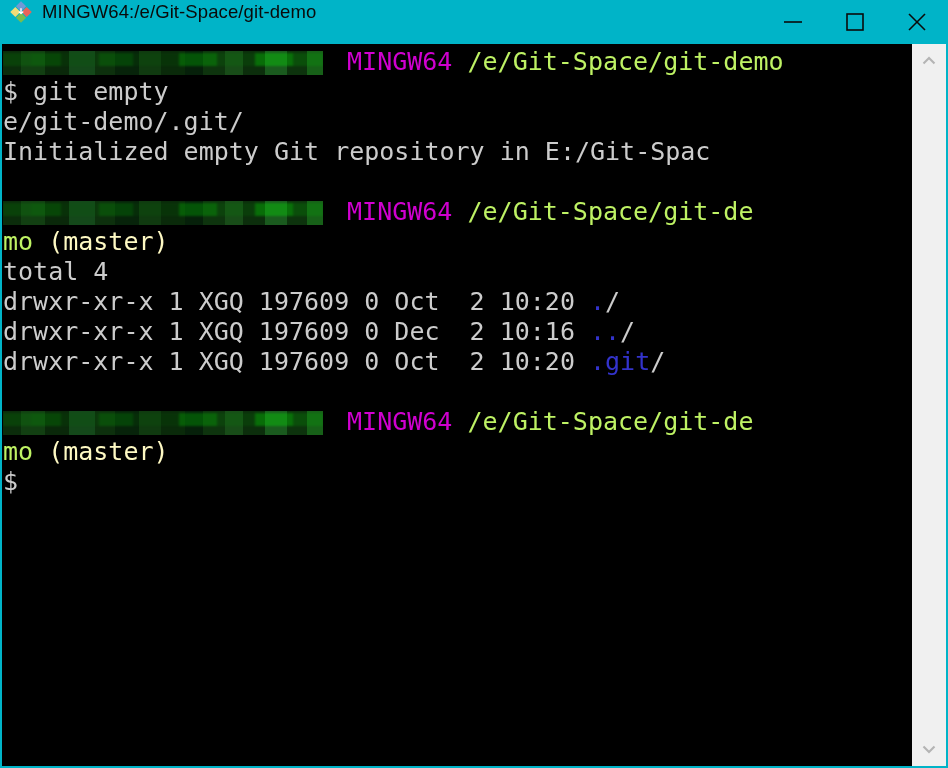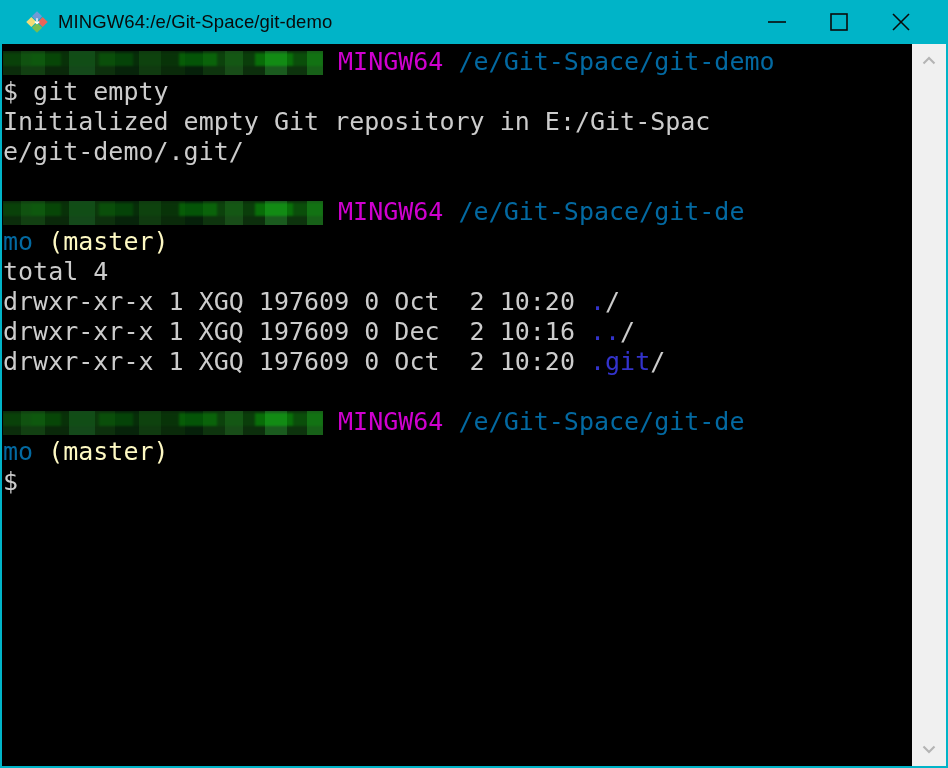--- a/index.html
+++ b/index.html
@@ -24,23 +24,23 @@
     display: flex;
     flex-direction: column;
   }
 
   
   .titlebar {
     height: 44px;
     min-height: 44px;
     background: #00b4c8;
     display: flex;
-    align-items: center;
+    align-items: flex-start;
     box-sizing: border-box;
-    padding: 16px;
+    padding: 0;
     position: relative;
     z-index: 5;
   }
   .title-left {
     display: flex;
     align-items: center;
     padding-left: 9px;
     flex: 1 1 auto;
     min-width: 0;
   }
@@ -107,22 +107,22 @@
     font-family: "DejaVu Sans Mono", monospace;
     font-size: 25px;
     line-height: 30px;
     height: 30px;
     white-space: pre;
     color: #cccccc;
     letter-spacing: 0px;
     padding-left: 1px;
   }
   .c-fg      { color: #cccccc; }
-  .c-magenta { color: #d000d0; }
-  .c-yellow  { color: #0369a1; }
+  .c-magenta { color: #d000d0; margin-left: 9px; }
+  .c-yellow  { color: #bef264; }
   .c-cyan    { color: #fef9c3; }
   .c-blue    { color: #3333cc; }
 
   
   .redact {
     display: inline-block;
     vertical-align: -5px;
     height: 24px;
     width: 320px;
     background:
@@ -239,22 +239,22 @@
 
   <div class="body-area">
 
     <div class="terminal">
       <div class="term-inner">
 
         <div class="line"><span class="redact"></span><span class="redact-tail">&nbsp;</span><span class="c-magenta">MINGW64</span><span class="c-fg"> </span><span class="c-yellow">/e/Git-Space/git-demo</span></div>
 
         <div class="line c-fg">$ git empty</div>
 
+        <div class="line c-fg">e/git-demo/.git/</div>
         <div class="line c-fg">Initialized empty Git repository in E:/Git-Spac</div>
-        <div class="line c-fg">e/git-demo/.git/</div>
 
         <div class="line">&nbsp;</div>
 
         <div class="line"><span class="redact"></span><span class="redact-tail">&nbsp;</span><span class="c-magenta">MINGW64</span><span class="c-fg"> </span><span class="c-yellow">/e/Git-Space/git-de</span></div>
         <div class="line"><span class="c-yellow">mo </span><span class="c-cyan">(master)</span></div>
 
 
         <div class="line c-fg">total 4</div>
 
         <div class="line"><span class="c-fg">drwxr-xr-x 1 XGQ 197609 0 Oct  2 10:20 </span><span class="c-blue">.</span><span class="c-fg">/</span></div>

